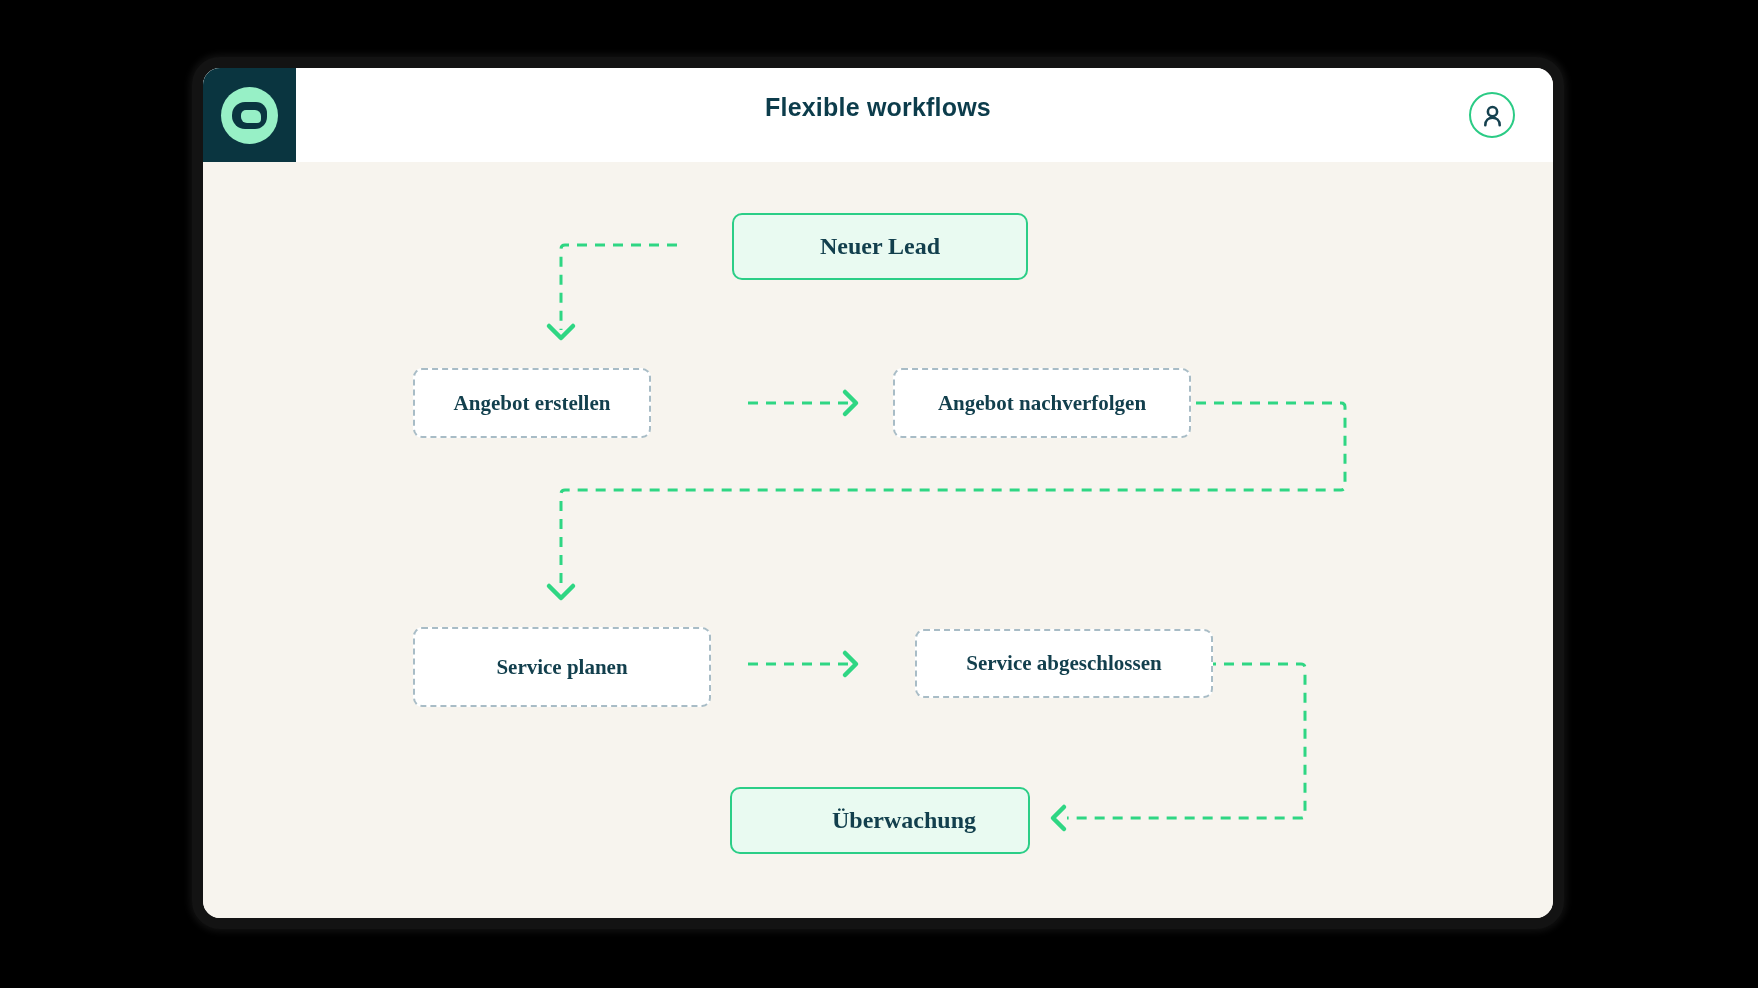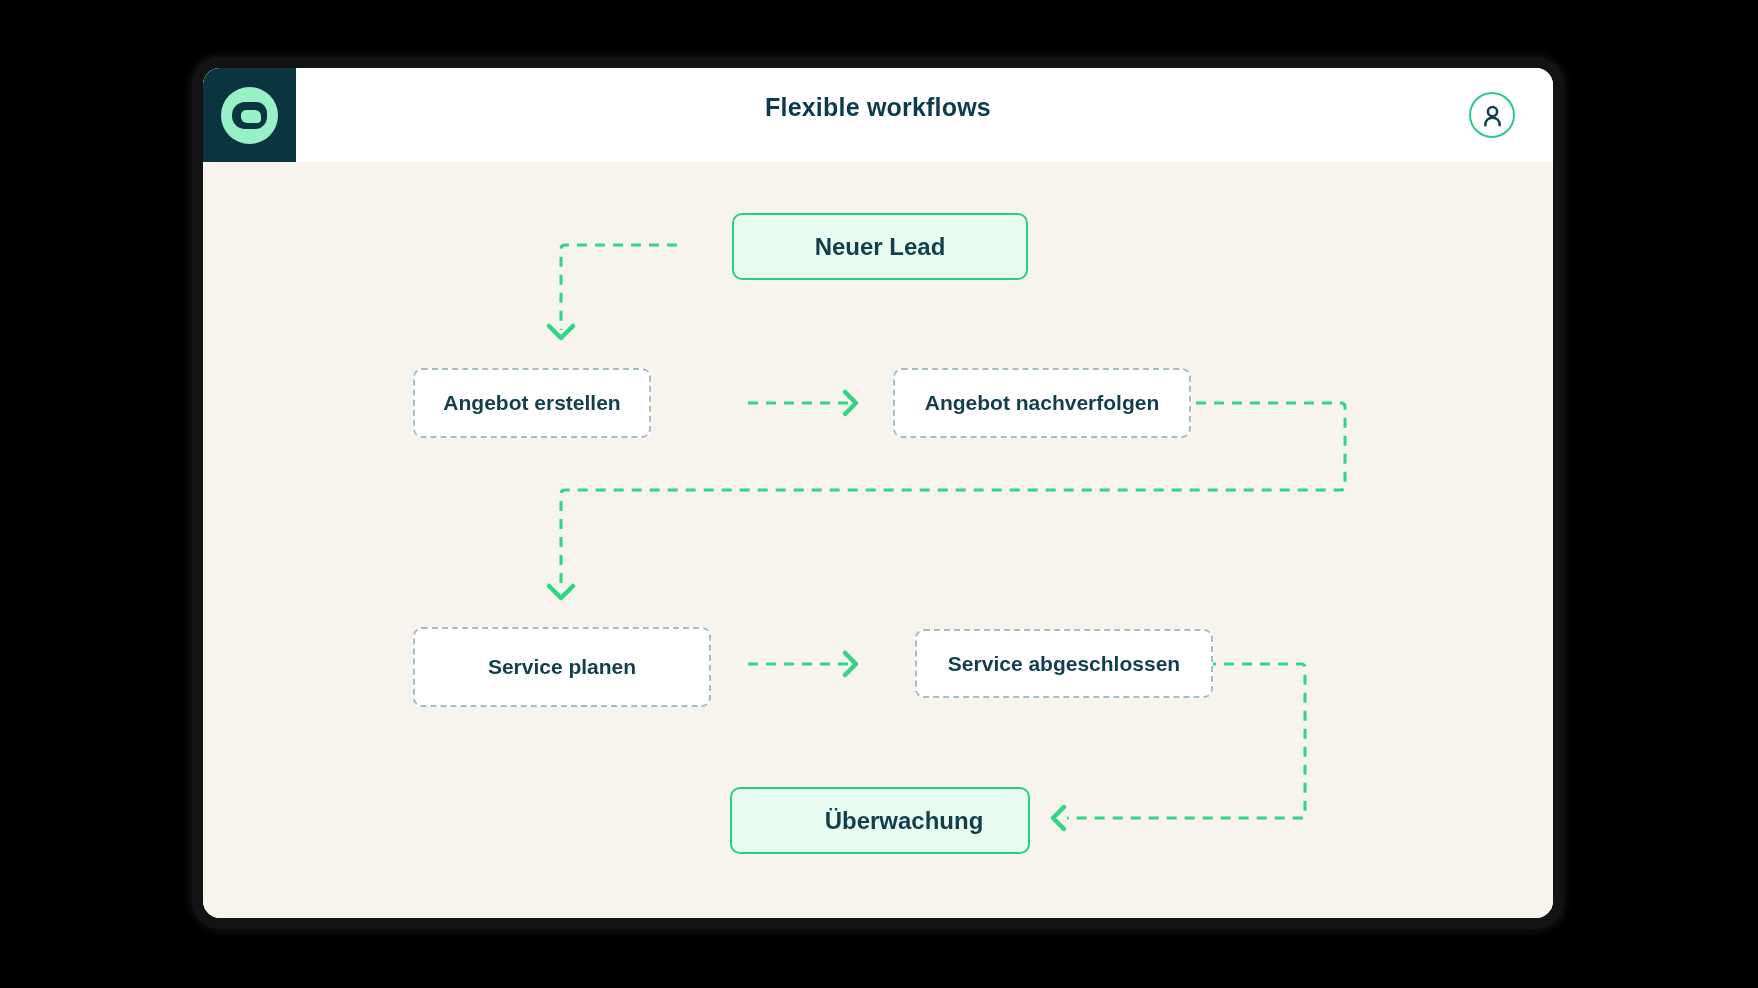--- a/index.html
+++ b/index.html
@@ -61,20 +61,21 @@
     width:46px;height:46px;border-radius:50%;
     box-sizing:border-box;border:2px solid #2BCB85;
     background:#fff;
     display:flex;align-items:center;justify-content:center;
   }
 
   
   .canvas{
     position:absolute;left:0;top:94px;width:1350px;height:756px;
     background:#F7F4EE;
+    font-family:Liberation Serif, serif;
   }
   .connectors{position:absolute;left:0;top:0;width:1350px;height:756px;}
 
   
   .node{
     position:absolute;box-sizing:border-box;
     display:flex;align-items:center;justify-content:center;
     color:#123F4D;font-weight:700;
   }
   .node.solid{

